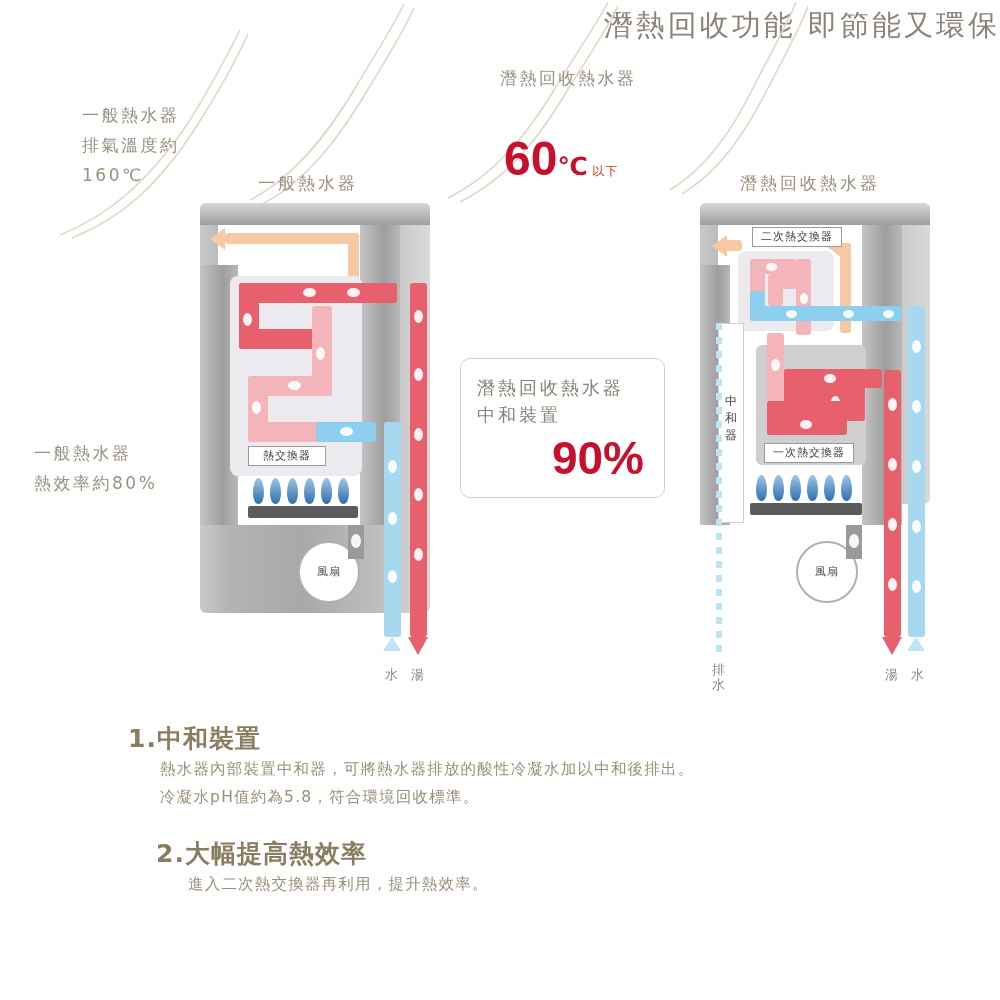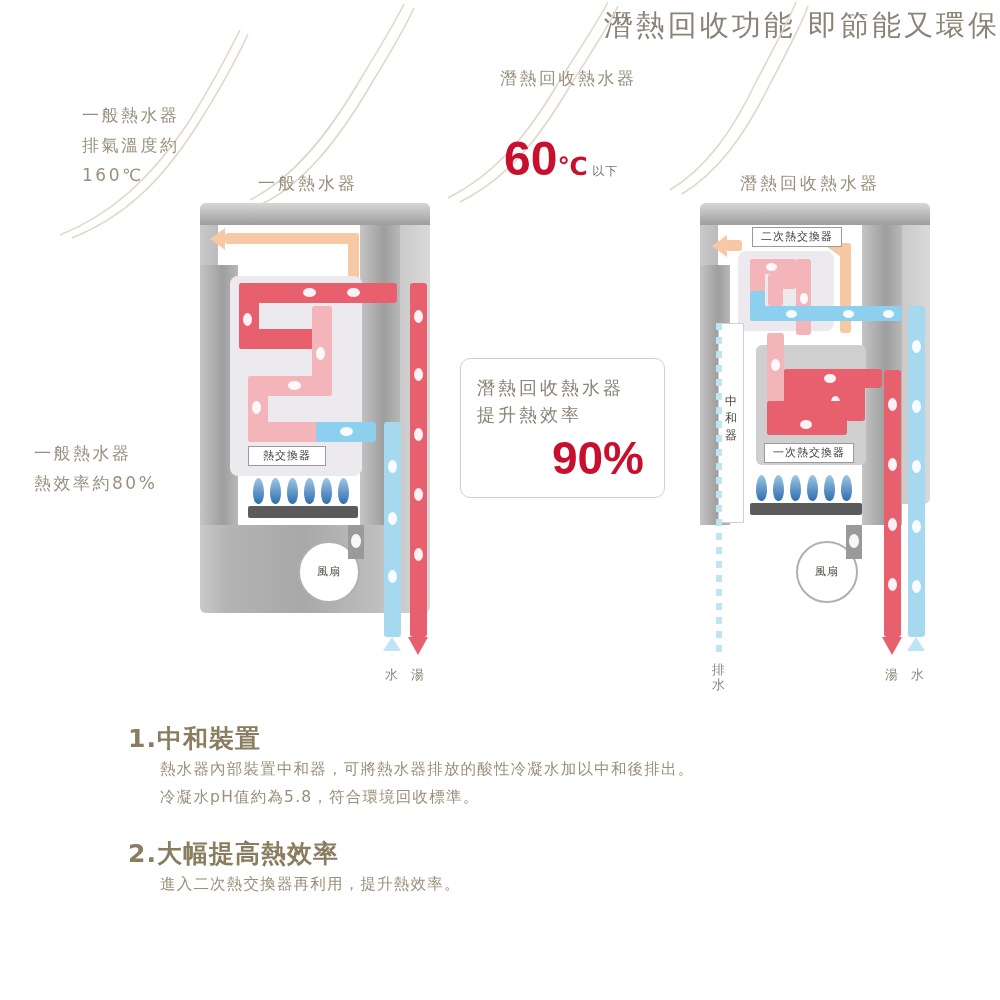--- a/index.html
+++ b/index.html
@@ -24,21 +24,21 @@
 
   
   .anno{font-size:17px;letter-spacing:2.5px;line-height:30px;color:#9a907f;
         font-family:"DejaVu Sans",sans-serif;}
   .unit-caption{font-size:17px;letter-spacing:3px;color:#9a907f;
         font-family:"DejaVu Sans",sans-serif;}
 
   .big-red{color:#c8102e;font-size:48px;font-weight:bold;letter-spacing:0;
            font-family:"Liberation Sans",sans-serif;line-height:48px;}
   .red-unit{color:#c8102e;font-size:25px;font-weight:bold;}
-  .tiny-note{font-size:12px;color:#737373;letter-spacing:1px;}
+  .tiny-note{font-size:12px;color:#c2410c;letter-spacing:1px;}
 
   
   #efficiency-box{
     left:460px;top:358px;width:205px;height:140px;
     border:1px solid #d8cfc2;border-radius:10px;background:#fff;
     box-sizing:border-box;
   }
   #efficiency-box .line{
     font-size:18px;letter-spacing:3px;color:#8c8378;margin-left:16px;
     font-family:"DejaVu Sans",sans-serif;
@@ -148,21 +148,21 @@
   
   #sections{position:absolute;left:0;top:722px;width:1000px;}
   .sec-head{
     font-size:25px;font-weight:bold;color:#8a7c5f;letter-spacing:1px;
     margin-left:128px;font-family:"DejaVu Sans",sans-serif;
   }
   .sec-line{
     font-size:15.5px;color:#9a8f79;letter-spacing:1.2px;line-height:28px;
     margin-left:160px;font-family:"DejaVu Sans",sans-serif;
   }
-  #section-2{margin-top:26px;}
+  #section-2{margin-top:26px;margin-left:28px;}
 </style>
 </head>
 <body>
 
 <div class="abs" id="main-title">潛熱回收功能 即節能又環保</div>
 
 <svg class="abs swoosh" style="left:0;top:0;width:1000px;height:300px;">
   <g fill="none" stroke="#e0d7c8" stroke-width="1.6">
     <path d="M60,235 C110,215 150,180 190,120 C215,80 230,50 240,30"></path>
     <path d="M72,238 C122,218 160,184 198,124 C222,86 238,56 248,34"></path>
@@ -189,21 +189,21 @@
   <span class="tiny-note">以下</span>
 </div>
 
 <div class="abs anno" style="left:34px;top:438px;">
   <div>一般熱水器</div>
   <div>熱效率約80%</div>
 </div>
 
 <div class="abs" id="efficiency-box">
   <div class="line l1">潛熱回收熱水器</div>
-  <div class="line l2">提升熱效率</div>
+  <div class="line l2">中和裝置</div>
   <div class="pct">90%</div>
 </div>
 
 <div class="abs unit-caption" style="left:258px;top:172px;">一般熱水器</div>
 
 <div class="abs unit-caption" style="left:740px;top:172px;">潛熱回收熱水器</div>
 
 <div class="heater" style="left:200px;top:203px;width:230px;height:410px;">
 
   <div class="case"></div>

